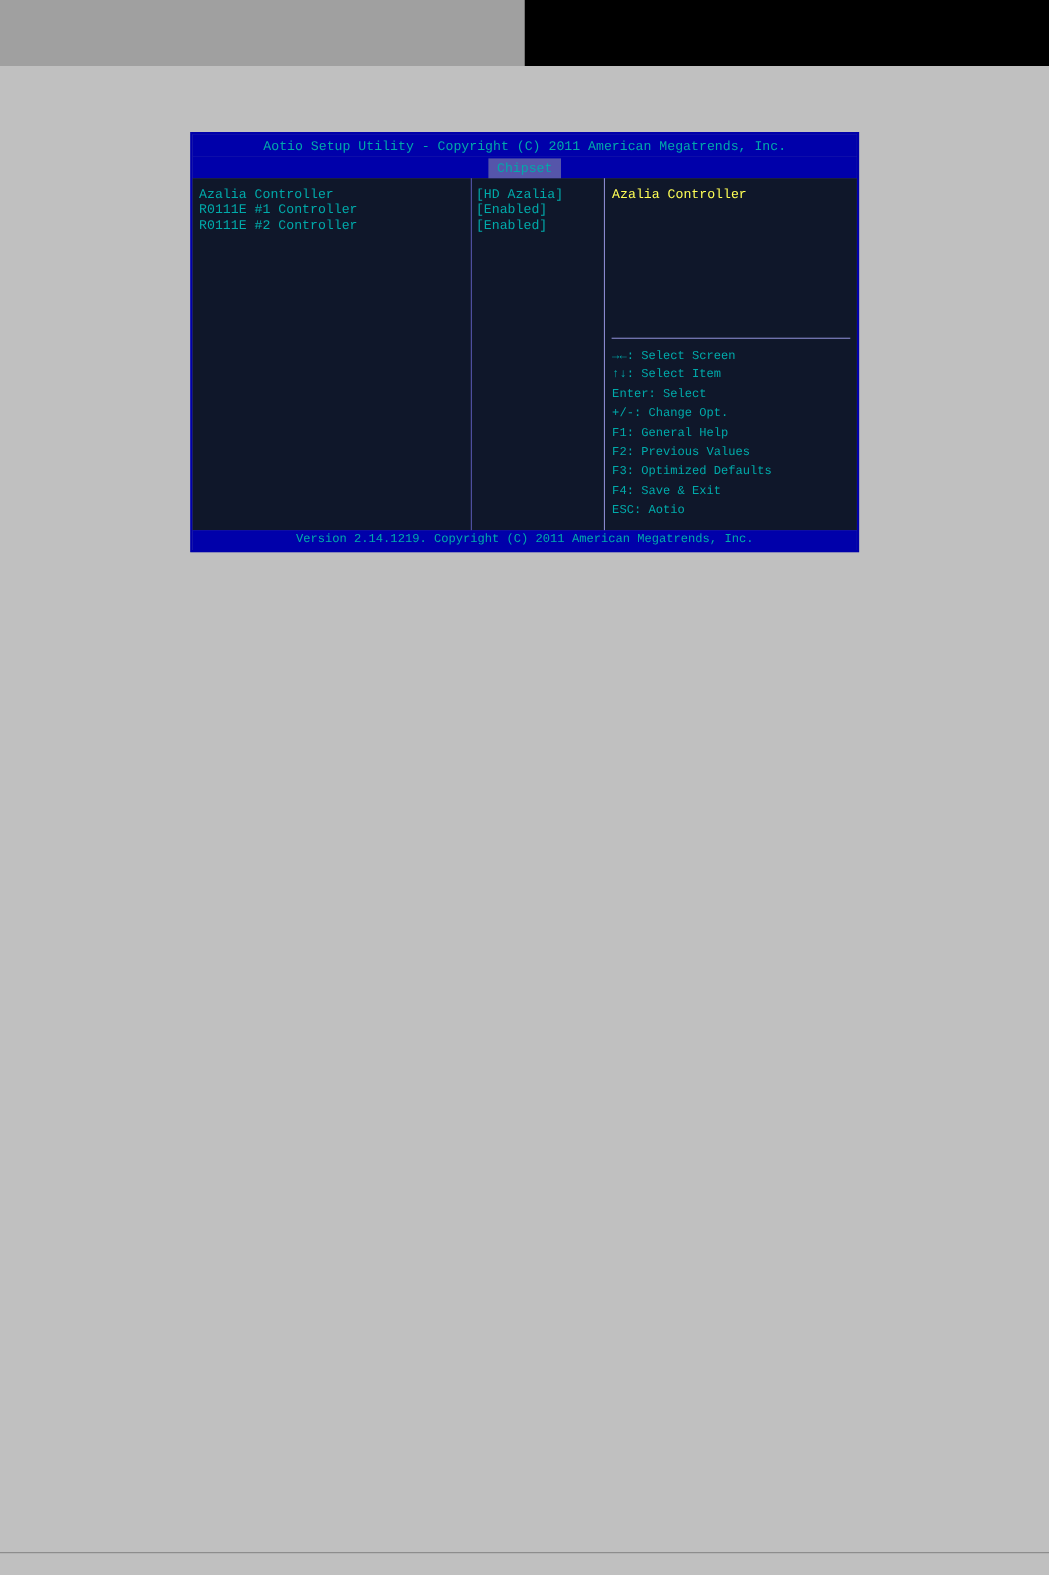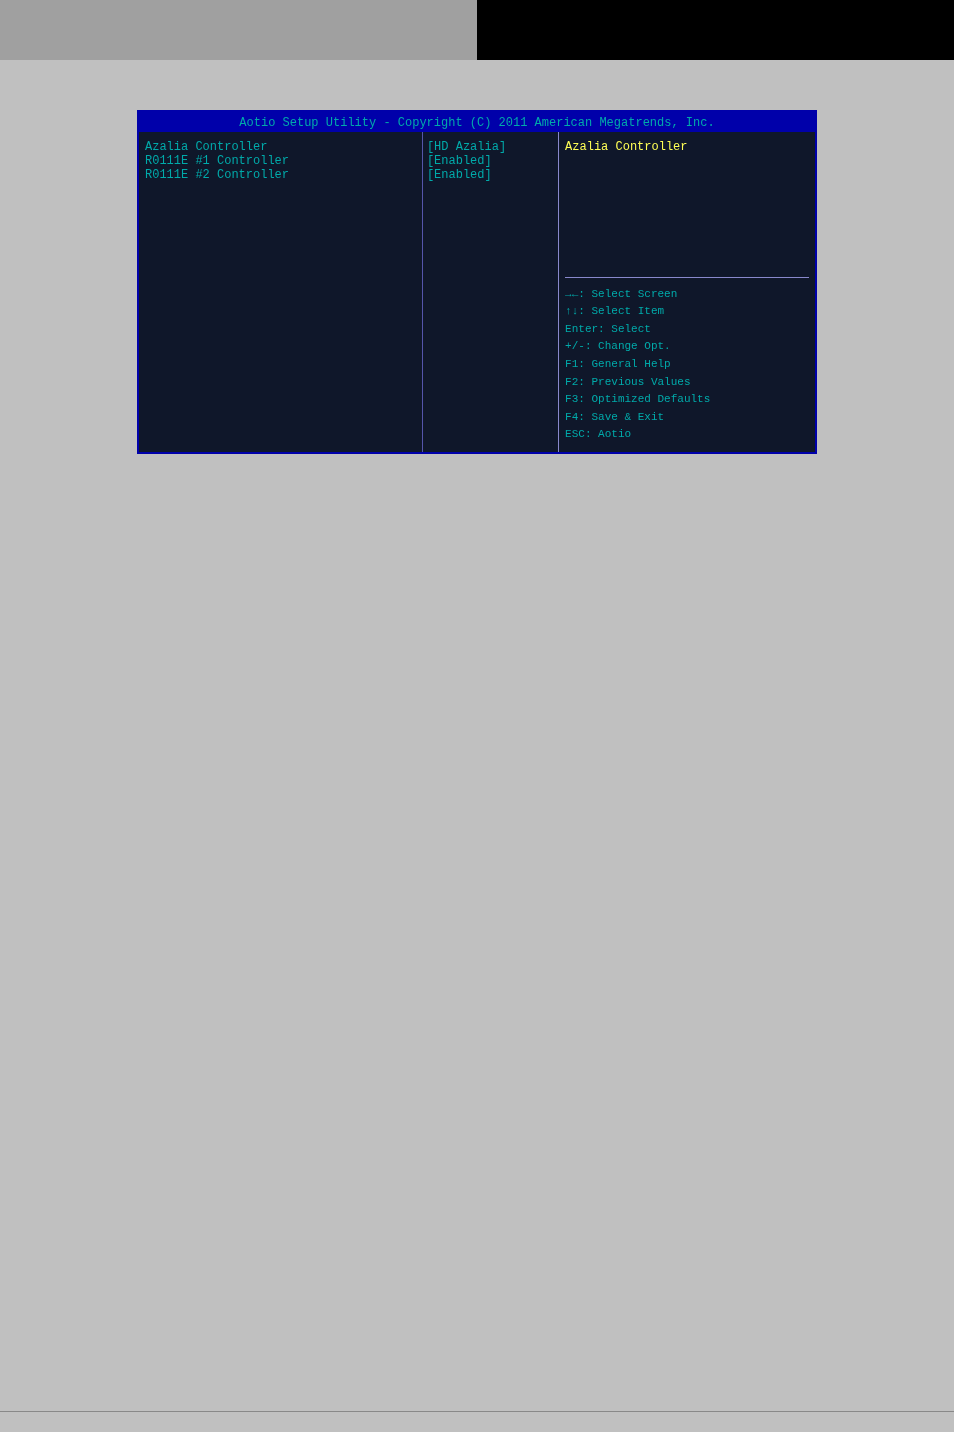--- a/index.html
+++ b/index.html
@@ -19,22 +19,22 @@
     .top-bar-left {
       width: 50%;
       background: #a0a0a0;
     }
     .top-bar-right {
       width: 50%;
       background: #000000;
     }
 
     .bios-container {
-      margin: 20px auto 0 auto;
-      width: 680px;
+      margin: 30px auto 0 auto;
+      width: 608px;
       border: 2px solid #0000aa;
       background: #5555aa;
     }
 
     .bios-title-bar {
       background: #0000aa;
       color: #00aaaa;
       text-align: center;
       padding: 4px 0 2px 0;
       font-size: 12px;
@@ -127,20 +127,25 @@
   <div class="top-bar-left"></div>
   <div class="top-bar-right"></div>
 </div>
 
 <div style="height: 30px;"></div>
 
 <div class="bios-container">
   <div class="bios-title-bar">
     <span>Aotio Setup Utility - Copyright (C) 2011 American Megatrends, Inc.</span>
   </div>
+  <div class="bios-tab-bar">
+    <div class="bios-tab active">
+      <span>Chipset</span>
+    </div>
+  </div>
 
   <div class="bios-body">
 
     <div class="bios-left">
       <div class="bios-item-label">Azalia Controller</div>
       <div class="bios-item-label">R0111E #1 Controller</div>
       <div class="bios-item-label">R0111E #2 Controller</div>
     </div>
 
     <div class="bios-middle">
@@ -159,15 +164,18 @@
         <div>+/-: Change Opt.</div>
         <div>F1: General Help</div>
         <div>F2: Previous Values</div>
         <div>F3: Optimized Defaults</div>
         <div>F4: Save &amp; Exit</div>
         <div>ESC: Aotio</div>
       </div>
     </div>
   </div>
 
+  <div class="bios-footer">
+    <span>Version 2.14.1219. Copyright (C) 2011 American Megatrends, Inc.</span>
+  </div>
 </div>
 
 <div style="position: absolute; bottom: 20px; left: 0; width: 100%; height: 1px; background: #888;"></div>
 
 </body></html>

